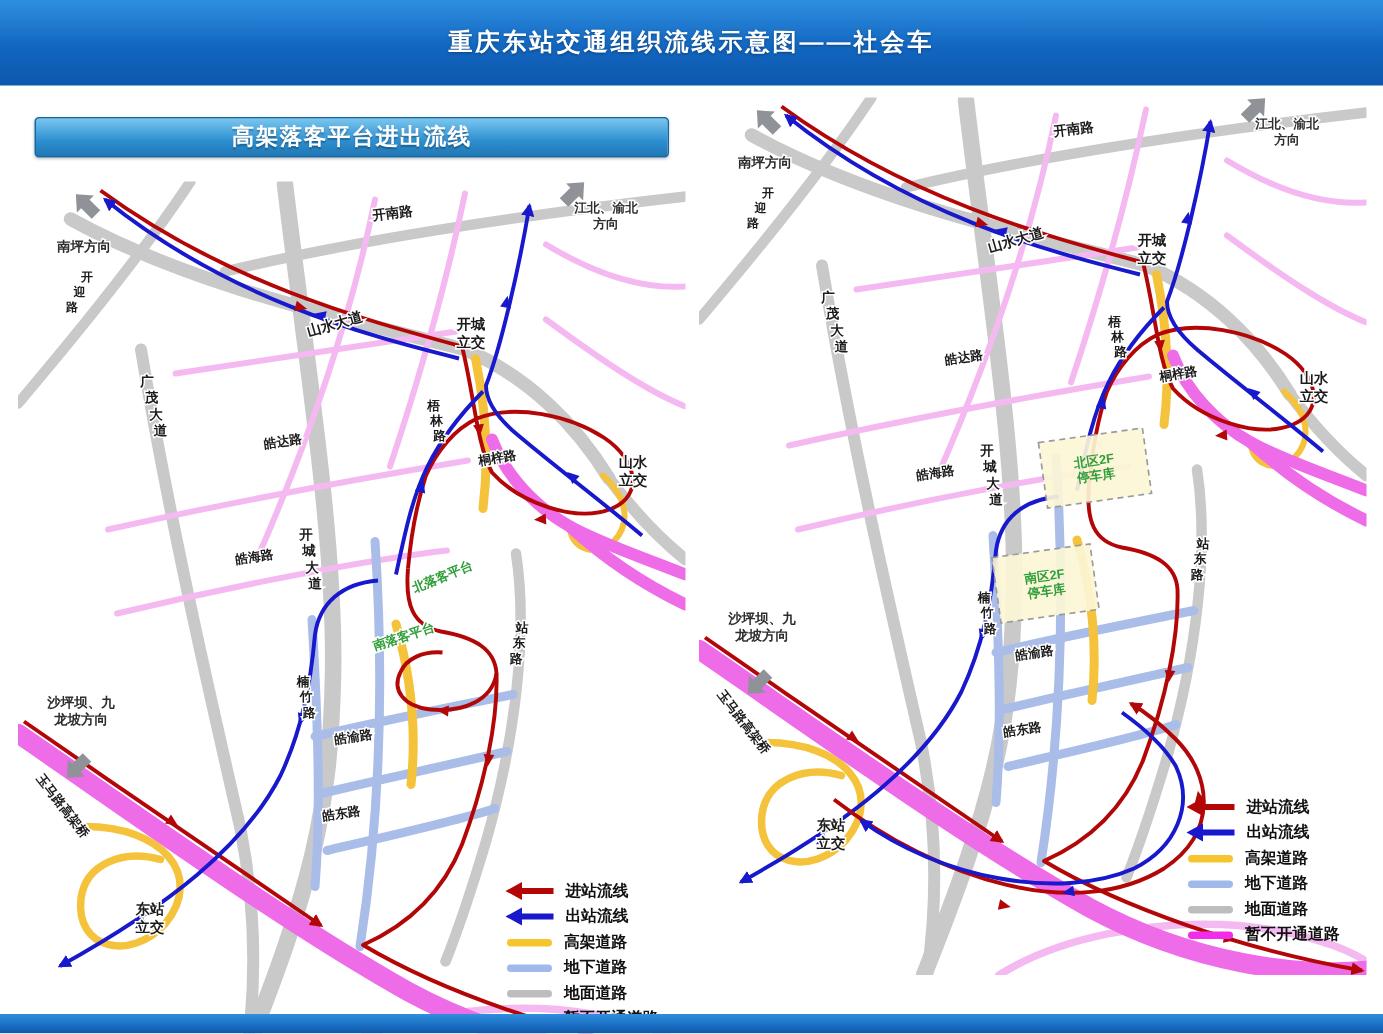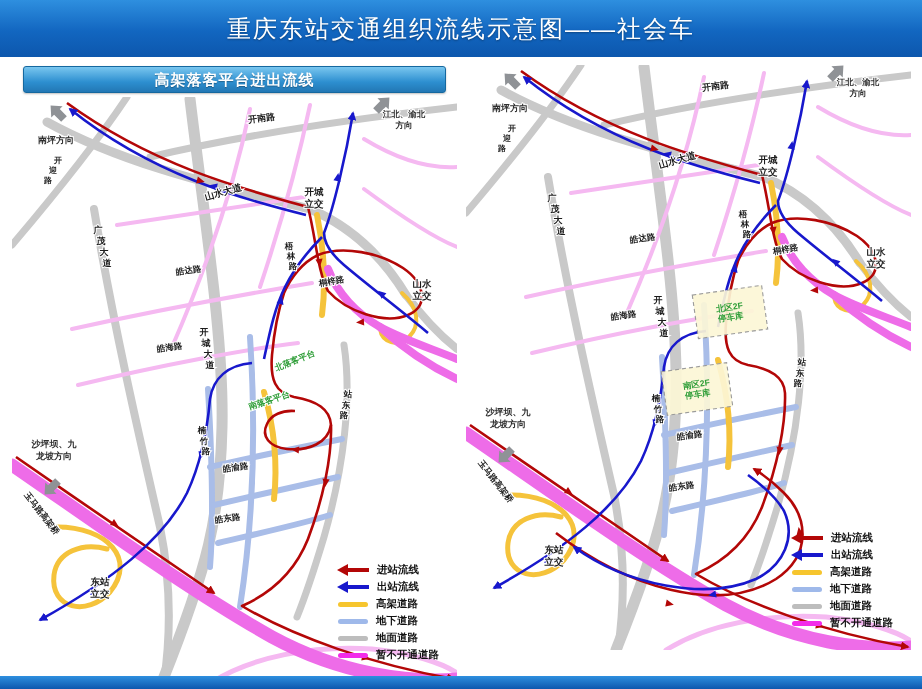--- a/index.html
+++ b/index.html
@@ -4,28 +4,28 @@
 <style>
   html,body{margin:0;padding:0;background:#ffffff;}
   body{font-family:"Liberation Sans","DejaVu Sans",sans-serif;}
   .page{position:relative;width:922px;height:689px;background:#ffffff;overflow:hidden;}
   .title-bar{
     position:absolute;left:0;top:0;width:922px;height:57px;
     background:linear-gradient(180deg,#2e8fdf 0%,#1266c0 55%,#0d57ad 100%);
     display:flex;align-items:center;justify-content:center;
   }
   .title-bar .title-text{
-    color:#ffffff;font-size:24px;font-weight:400;letter-spacing:2px;
+    color:#ffffff;font-size:16px;font-weight:700;letter-spacing:2px;
     text-shadow:0 1px 2px rgba(0,0,0,0.35);
   }
   .panel{position:absolute;top:62px;width:445px;}
   #panelL{left:12px;}
   #panelR{left:466px;}
   .panel-header{
-    height:25px;line-height:25px;margin:4px 11px;text-align:center;
+    height:25px;line-height:25px;margin:16px 11px;text-align:center;
     background:linear-gradient(180deg,#79c6ef 0%,#2d8fd0 60%,#2277b4 100%);
     border:1px solid #15689f;border-radius:3px;
     color:#ffffff;font-size:15px;font-weight:700;letter-spacing:1px;
     text-shadow:0 1px 1px rgba(0,0,0,0.3);
     box-shadow:0 1px 2px rgba(0,0,0,0.25);
   }
   .map-area{position:relative;width:445px;height:585px;margin-top:3px;background:#ffffff;}
   .map-svg{display:block;width:445px;height:585px;}
   .legend{
     position:absolute;left:326px;top:466px;display:flex;flex-direction:column;gap:3px;

